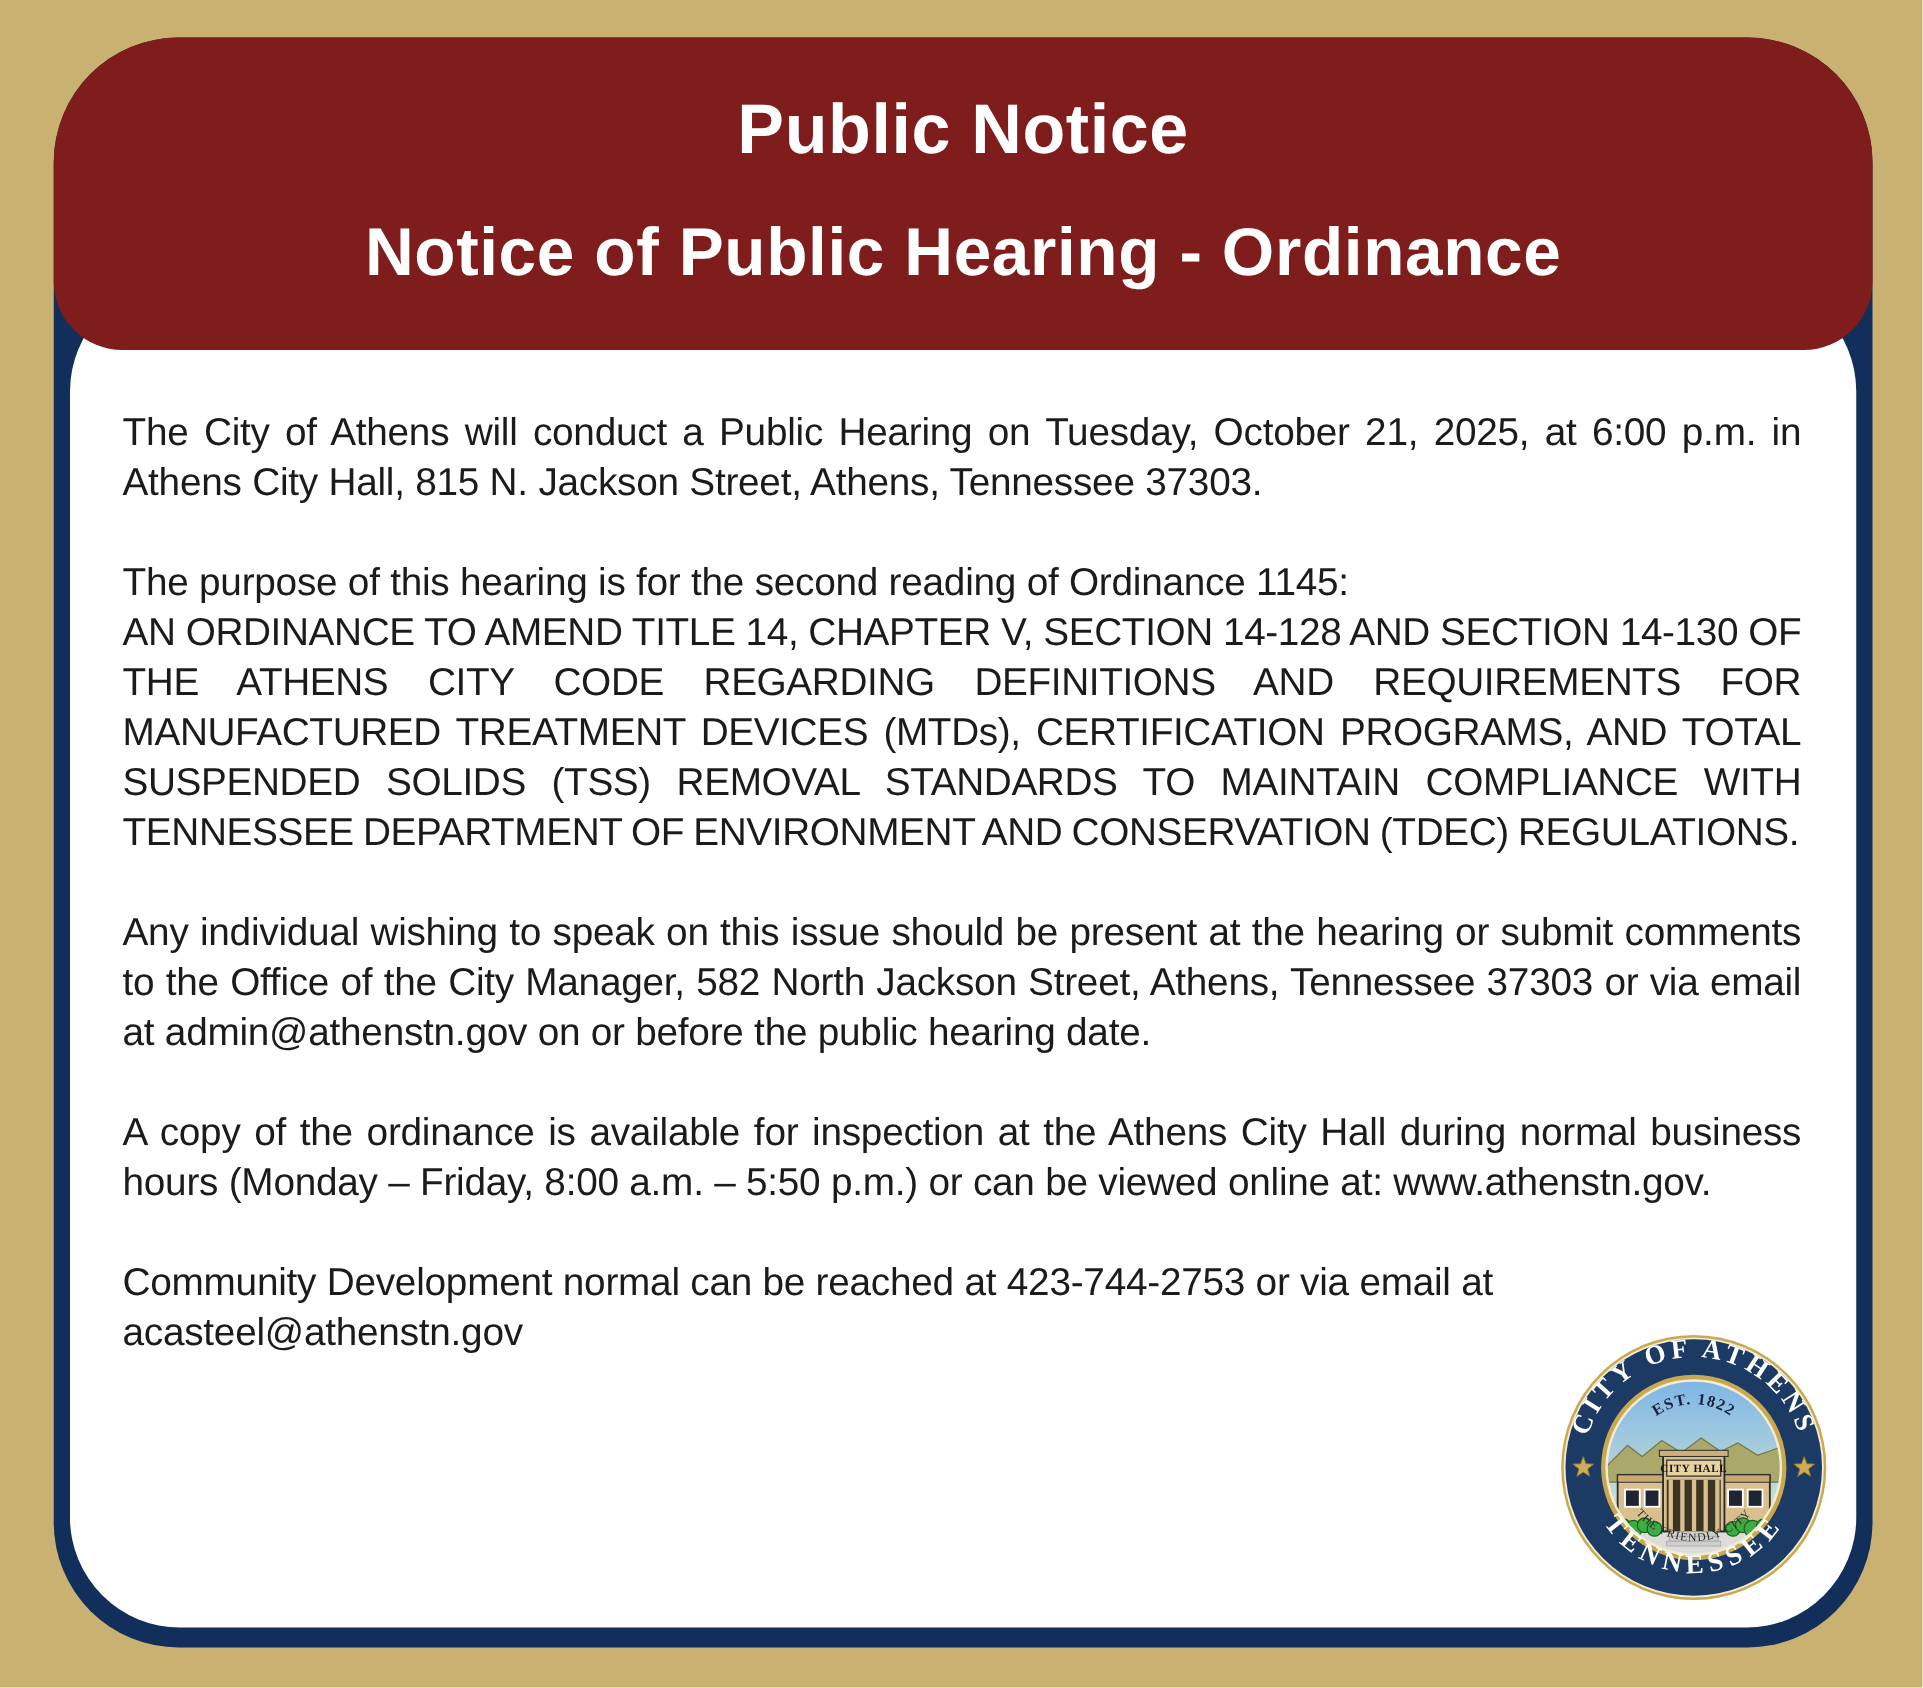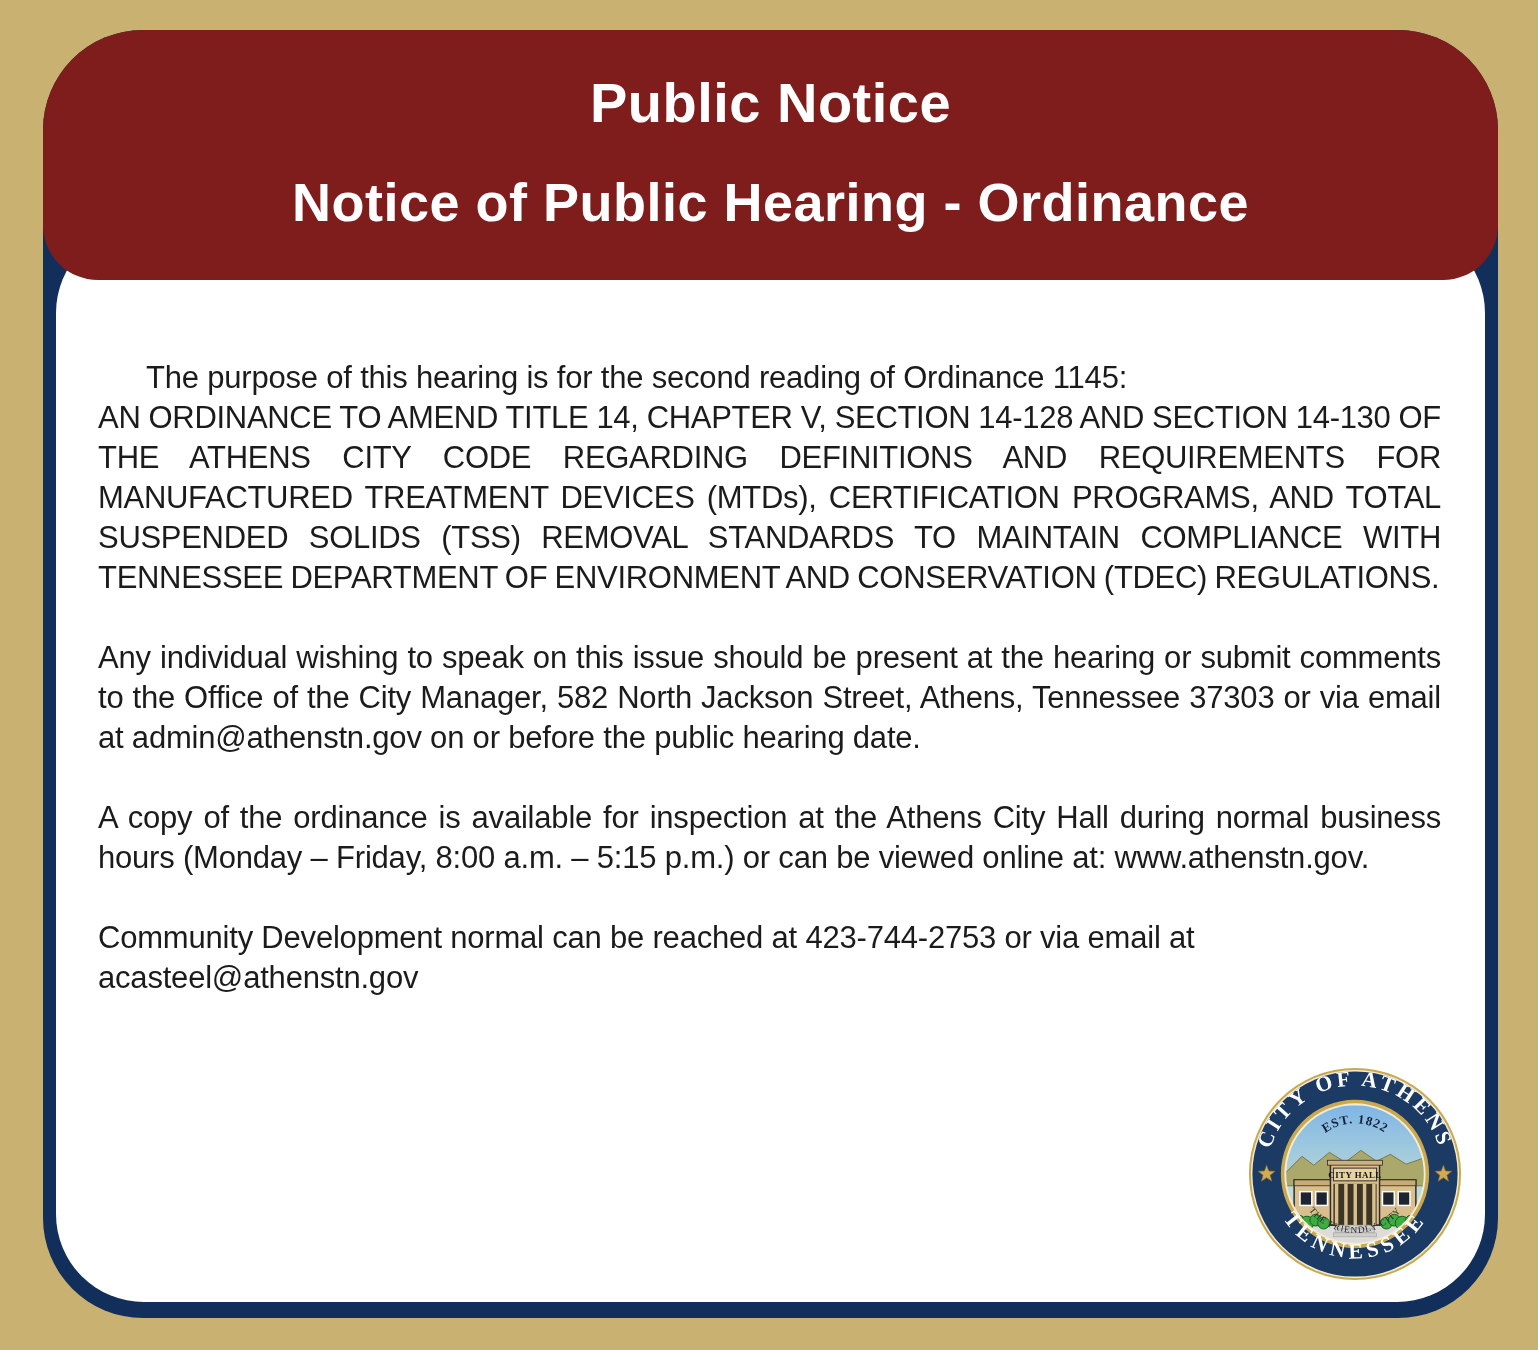--- a/index.html
+++ b/index.html
@@ -55,21 +55,21 @@
     left: 98px; top: 318px;
     width: 1343px;
     z-index: 4;
     color: #1b1b1b;
     font-size: 31px;
     line-height: 40px;
     letter-spacing: -0.2px;
   }
   .para { text-align: justify; margin-top: 40px; }
   .para.first { margin-top: 8px; }
-  .para .line { display: block; margin-left: 48px; }
+  .para .line { display: block; }
   .caps-block { display: block; letter-spacing: -0.3px; word-spacing: -1px; }
   .footer-para { margin-top: 40px; text-align: left; }
   .seal {
     position: absolute;
     left: 1247px; top: 1066px;
     width: 216px; height: 216px;
     z-index: 5;
   }
   .seal svg { width: 100%; height: 100%; display: block; }
   .seal-band-text {
@@ -90,26 +90,27 @@
 
 <div class="navy-card"></div>
 <div class="white-card"></div>
 
 <div class="header-block">
   <div class="header-title">Public Notice</div>
   <div class="header-subtitle">Notice of Public Hearing - Ordinance</div>
 </div>
 
 <div class="body-text">
+  <p class="para first">The City of Athens will conduct a Public Hearing on Tuesday, October 21, 2025, at 6:00 p.m. in Athens City Hall, 815 N. Jackson Street, Athens, Tennessee 37303.</p>
   <p class="para">
     <span class="line">The purpose of this hearing is for the second reading of Ordinance 1145:</span>
     <span class="caps-block">AN ORDINANCE TO AMEND TITLE 14, CHAPTER V, SECTION 14-128 AND SECTION 14-130 OF THE ATHENS CITY CODE REGARDING DEFINITIONS AND REQUIREMENTS FOR MANUFACTURED TREATMENT DEVICES (MTDs), CERTIFICATION PROGRAMS, AND TOTAL SUSPENDED SOLIDS (TSS) REMOVAL STANDARDS TO MAINTAIN COMPLIANCE WITH TENNESSEE DEPARTMENT OF ENVIRONMENT AND CONSERVATION (TDEC) REGULATIONS.</span>
   </p>
   <p class="para">Any individual wishing to speak on this issue should be present at the hearing or submit comments to the Office of the City Manager, 582 North Jackson Street, Athens, Tennessee 37303 or via email at admin@athenstn.gov on or before the public hearing date.</p>
-  <p class="para">A copy of the ordinance is available for inspection at the Athens City Hall during normal business hours (Monday – Friday, 8:00 a.m. – 5:15 p.m.) or can be viewed online at: www.athenstn.gov.</p>
+  <p class="para">A copy of the ordinance is available for inspection at the Athens City Hall during normal business hours (Monday – Friday, 8:00 a.m. – 5:50 p.m.) or can be viewed online at: www.athenstn.gov.</p>
   <p class="footer-para">
     <span class="line">Community Development normal can be reached at</span>
     <span class="line">423-744-2753 or via email at acasteel@athenstn.gov</span>
   </p>
 </div>
 
 <div class="seal">
   <svg viewBox="0 0 220 220" xmlns="http://www.w3.org/2000/svg">
     <defs>
       <linearGradient id="skyGrad" x1="0" y1="0" x2="0" y2="1">

